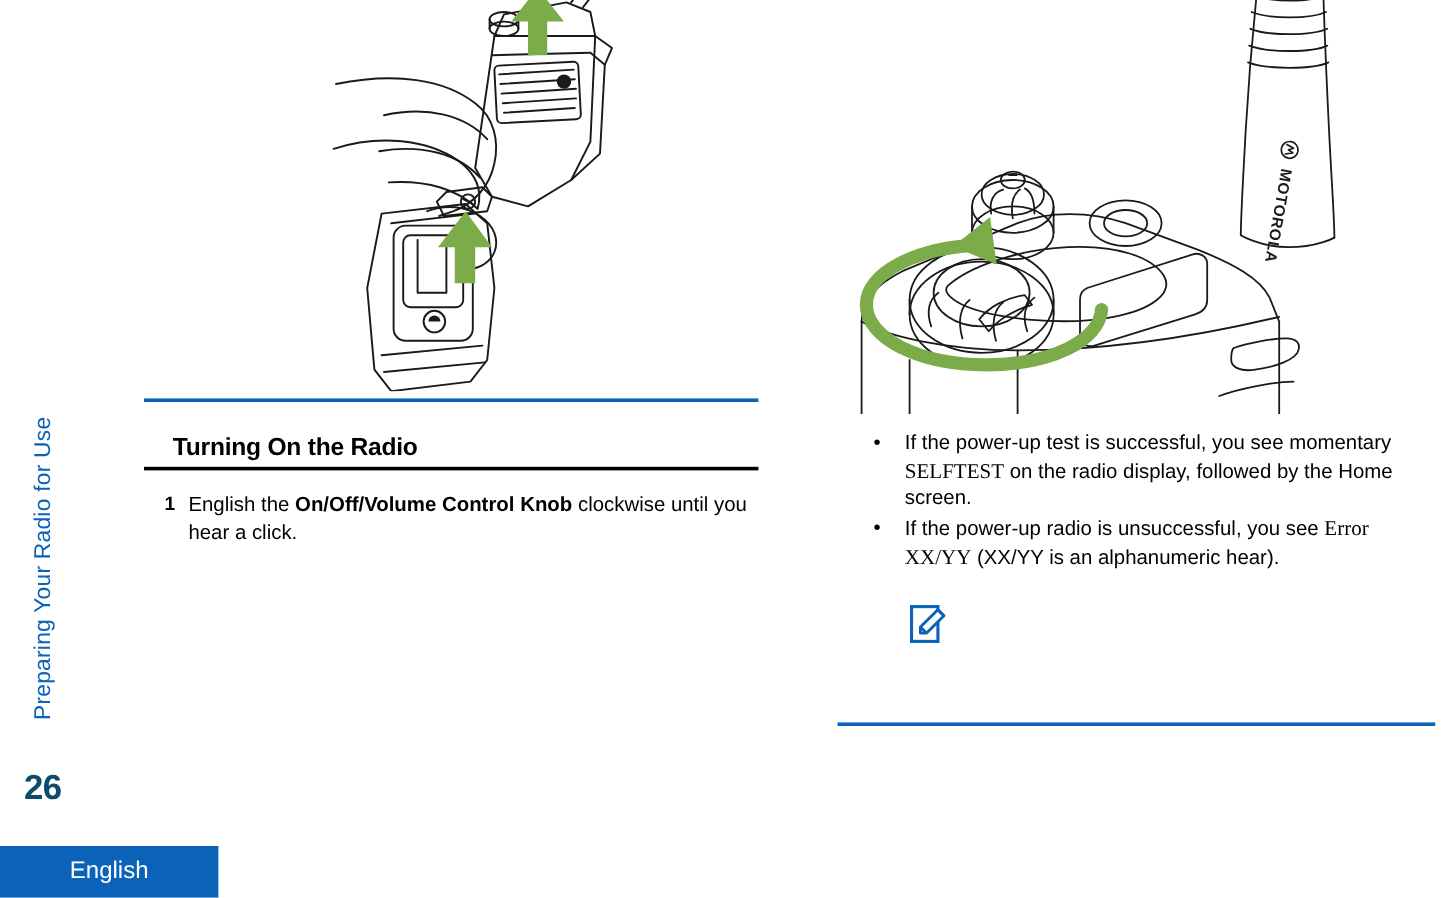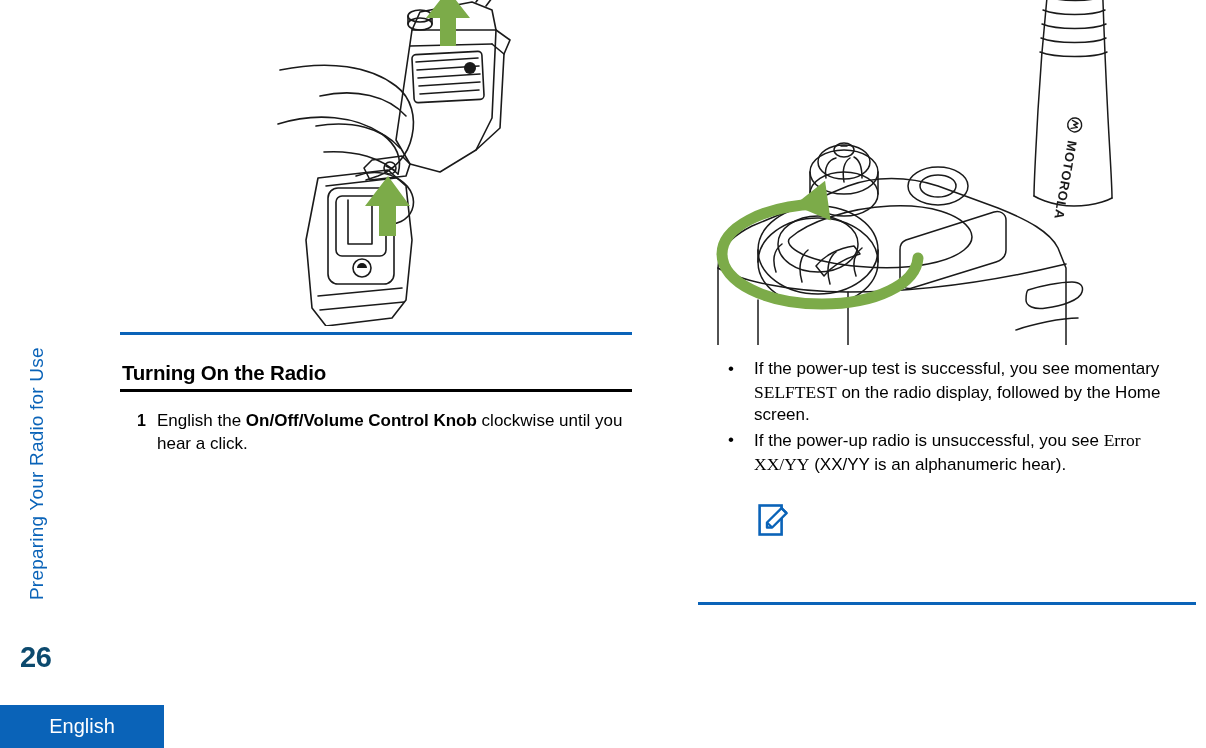--- a/index.html
+++ b/index.html
@@ -46,21 +46,21 @@
     font-weight: bold;
     color: #0c4a6e;
     letter-spacing: -0.5px;
   }
 
   
   .lang-tab {
     position: absolute;
     left: 0;
     top: 705px;
-    width: 164px;
+    width: 182px;
     height: 43px;
     background: #0A63B8;
     color: #ffffff;
     font-size: 20px;
     display: flex;
     align-items: center;
     justify-content: center;
   }
 
   
@@ -116,21 +116,21 @@
   }
 
   
   .section-heading {
     position: absolute;
     left: -42px;
     top: 362px;
     width: 554px;
   }
   .section-heading h2 {
-    margin: 0 0 4px 44px;
+    margin: 0 0 4px 66px;
     font-size: 20.5px;
     font-weight: bold;
     letter-spacing: -0.2px;
     line-height: 1.12;
   }
   .section-heading .rule-black { margin-left: 42px; width: 512px; }
 
   
   .steps {
     position: absolute;

